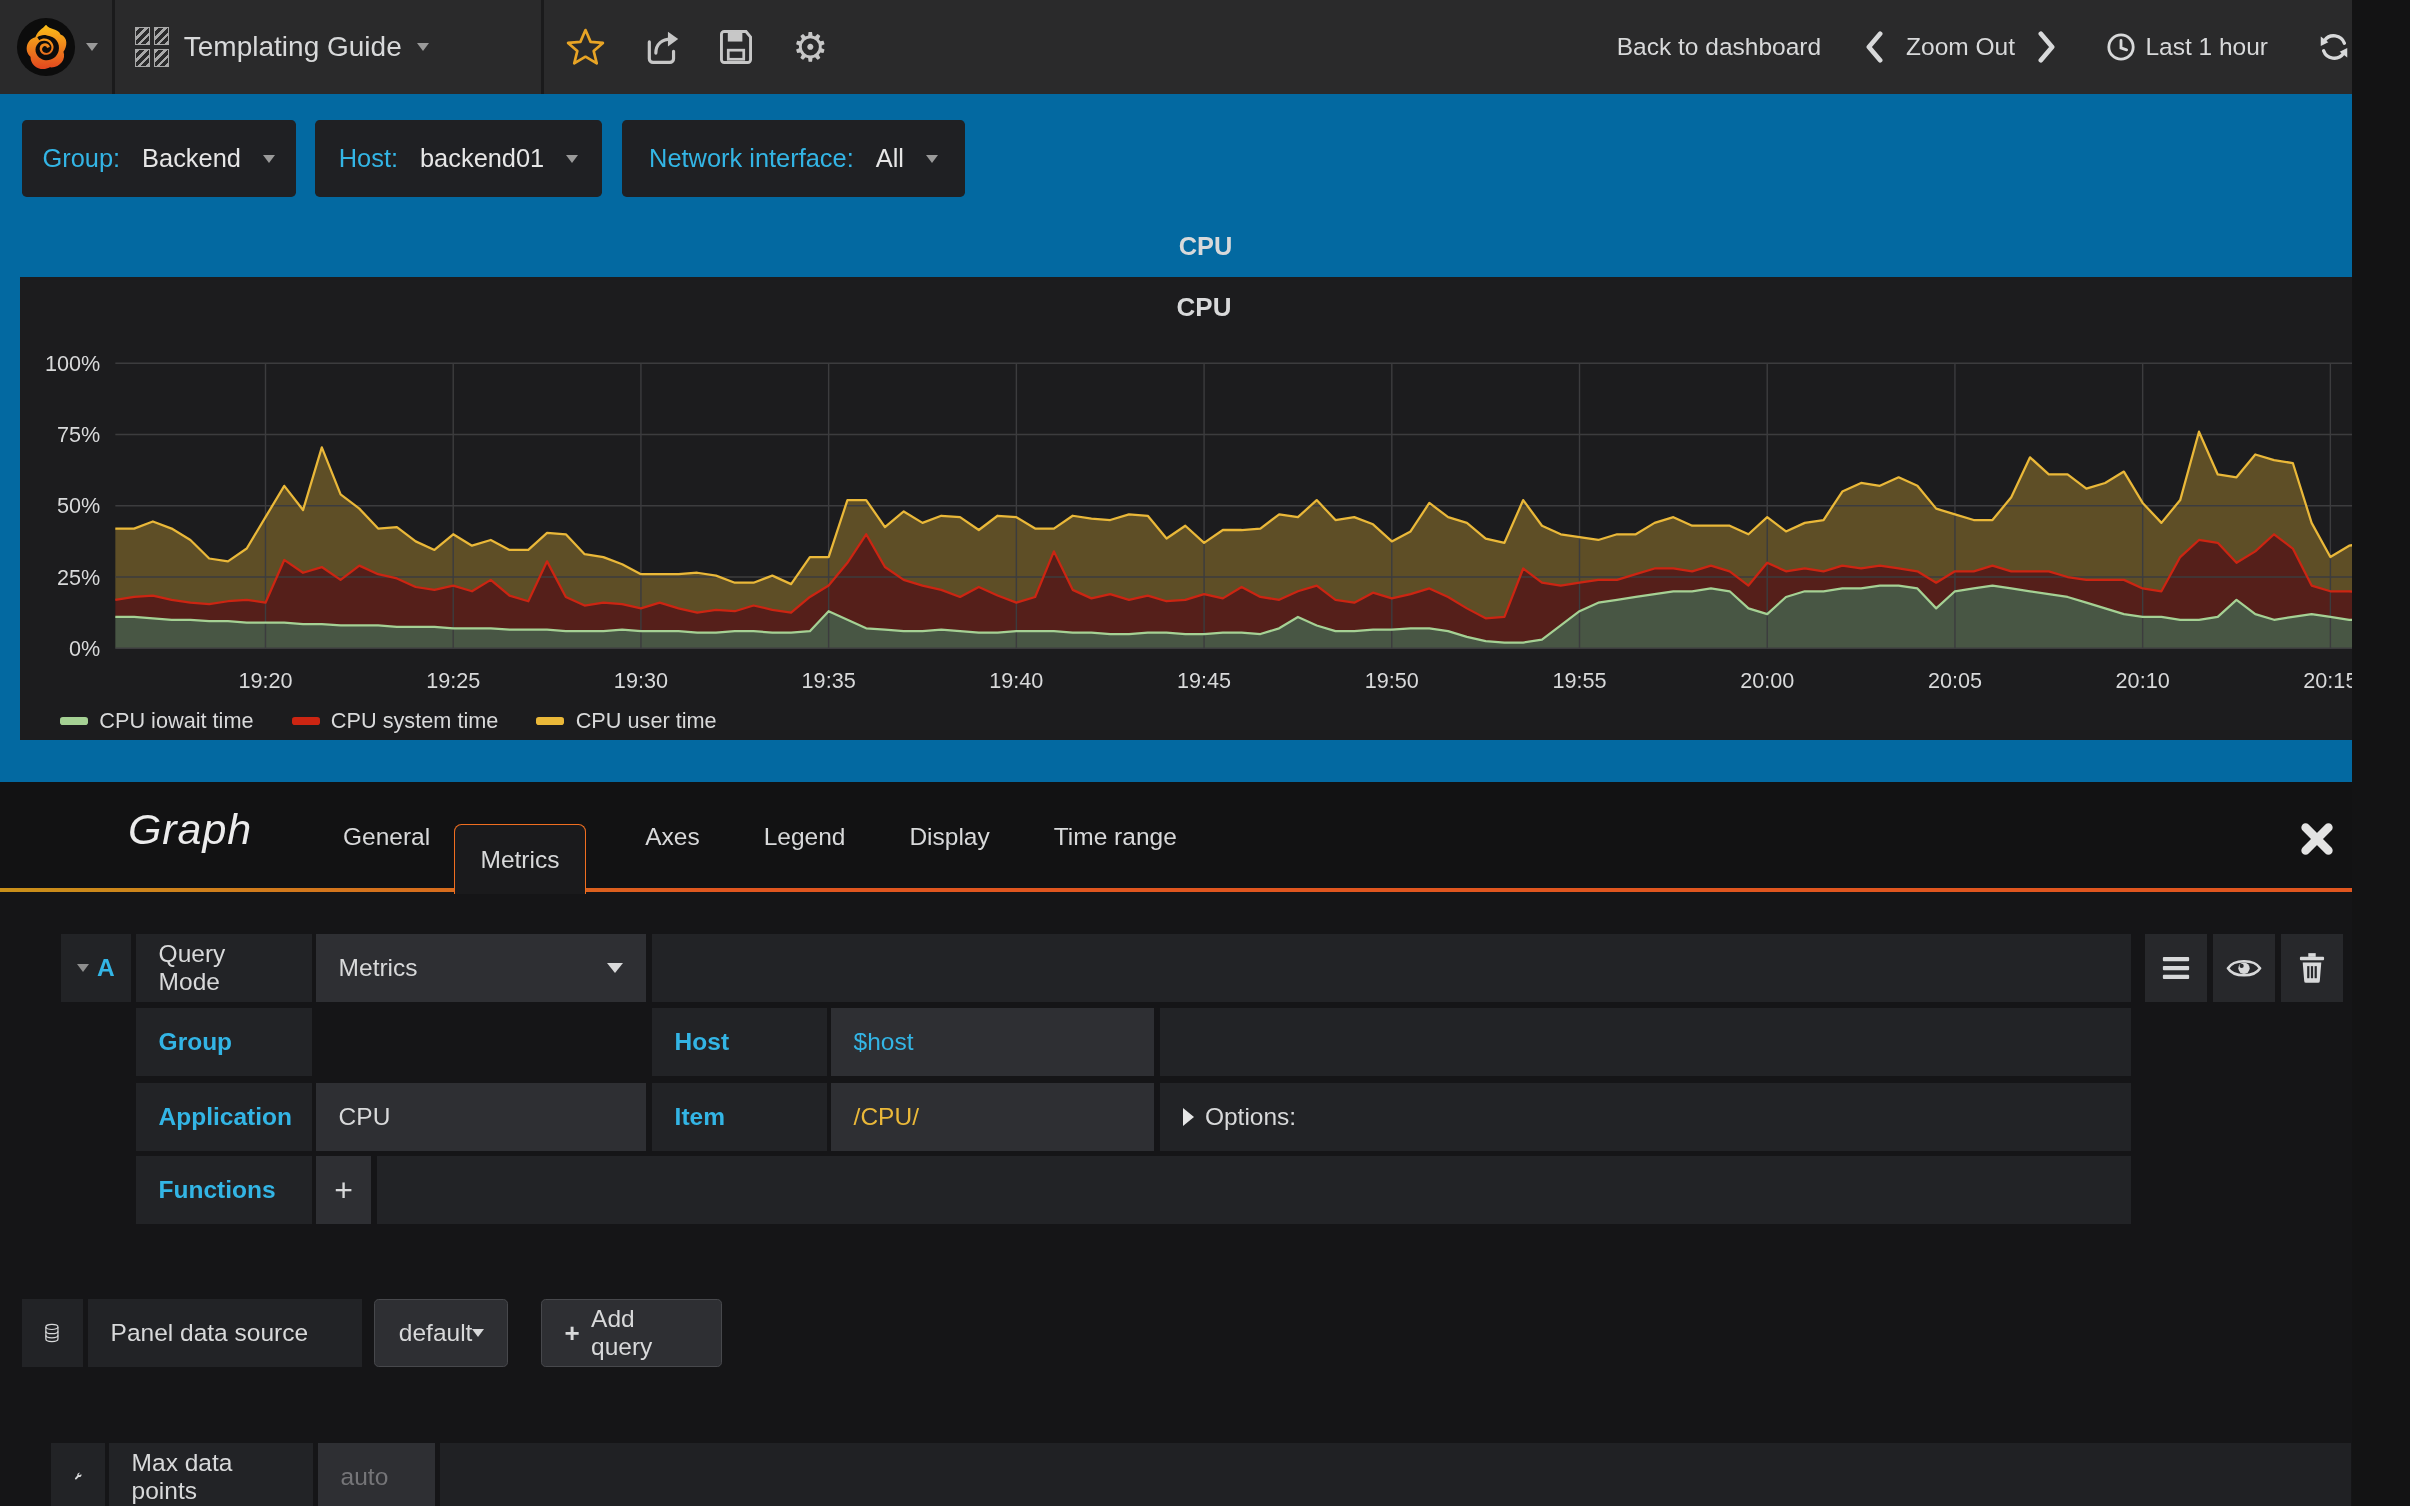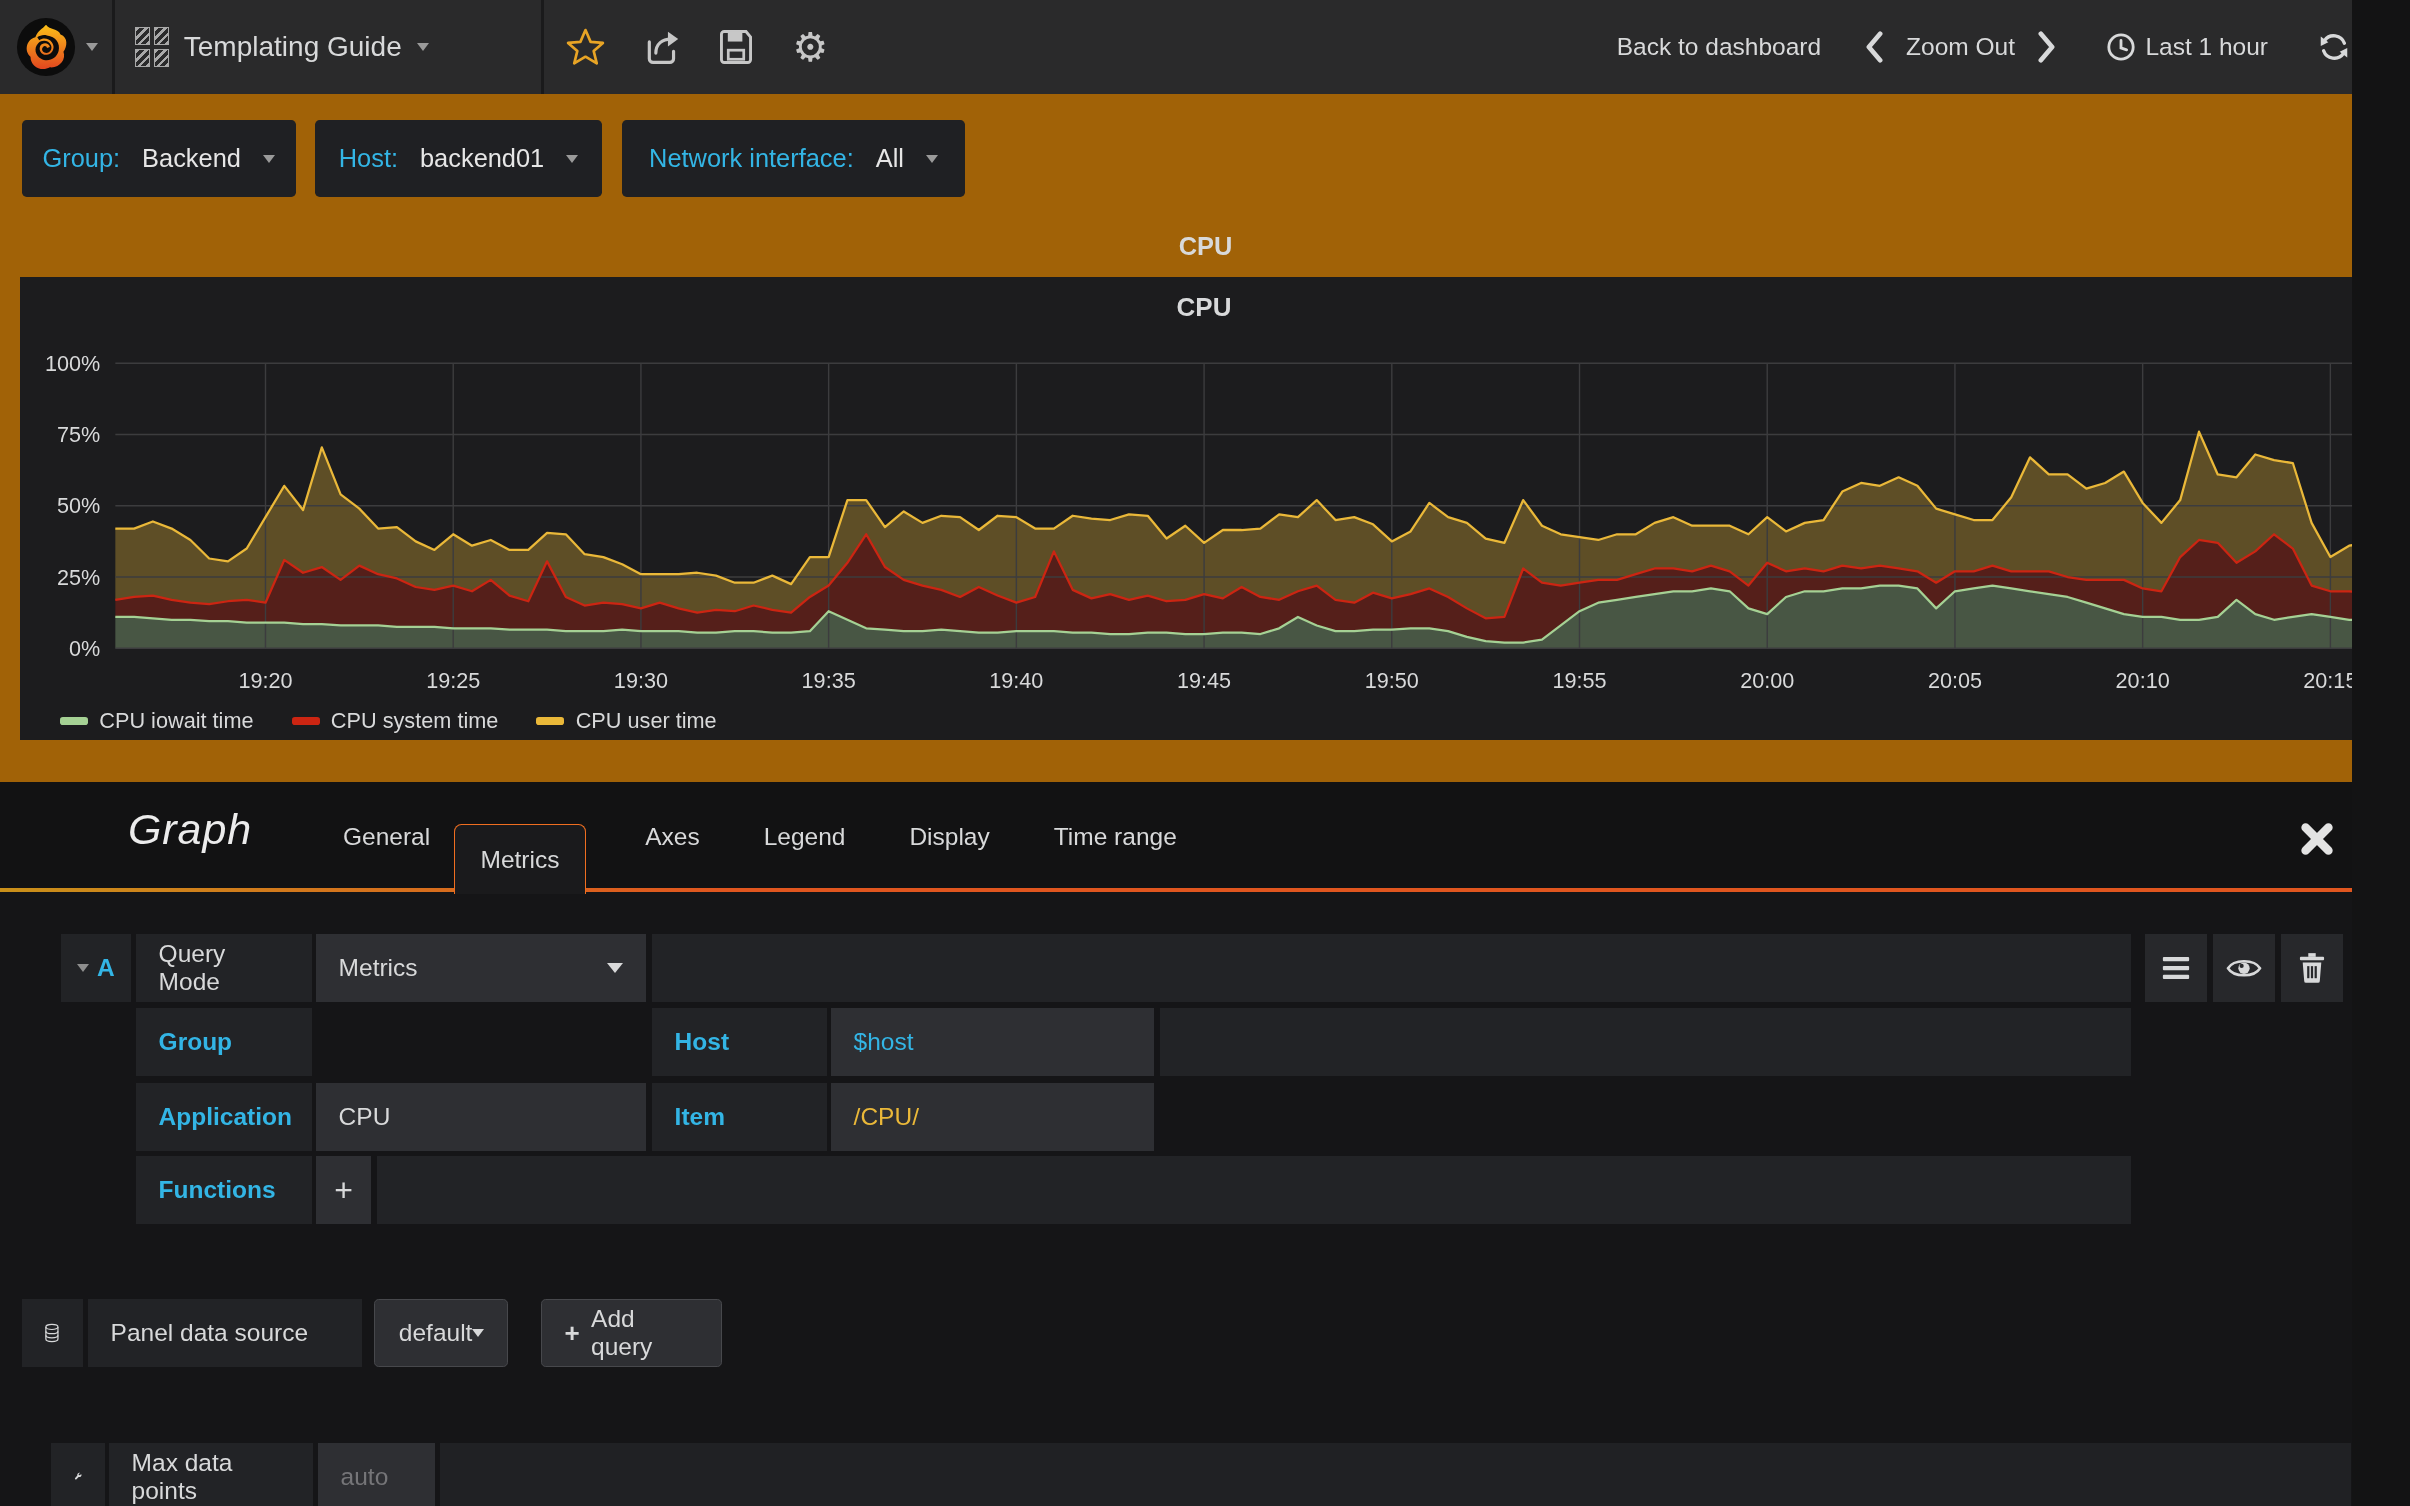--- a/index.html
+++ b/index.html
@@ -1,19 +1,19 @@
 <!DOCTYPE html>
 <html style="font-size:15px"><head>
 <meta charset="utf-8">
 <style>
   * { margin:0; padding:0; box-sizing:border-box; }
   html,body { background:#131314; }
   #app {
     position:relative; width:2352px; height:1507px; overflow:hidden;
-    background:#a16207; font-family:"Liberation Sans", sans-serif; color:#d8d9da;
+    background:#0369a1; font-family:"Liberation Sans", sans-serif; color:#d8d9da;
   }
   .abs { position:absolute; }
 
   
   .navbar { left:0; top:0; width:2411px; height:94px; background:#2a2a2b; }
   .nav-divider { position:absolute; top:0; width:2.8px; height:94px; background:#1a1a1b; }
   .logo-wrap { position:absolute; left:15px; top:16px; display:flex; align-items:center; }
   .caret { width:0; height:0; border-left:8.5px solid transparent; border-right:8.5px solid transparent; border-top:10.4px solid #9a9a9a; display:inline-block; }
   .caret.small { border-left-width:6.6px; border-right-width:6.6px; border-top-width:8.5px; }
   .dash-title { position:absolute; left:135px; top:0; height:94px; display:flex; align-items:center; gap:15px; cursor:pointer; }
@@ -297,20 +297,24 @@
   <div class="qcell" style="left:1160px; top:1008px; width:971px"></div>
 
   <div class="qcell blue" style="left:136px; top:1083px; width:176px">Application</div>
   <div class="qcell qinput" style="left:316px; top:1083px; width:330px">
     <span>CPU</span>
   </div>
   <div class="qcell blue" style="left:652px; top:1083px; width:175px">Item</div>
   <div class="qcell qinput" style="left:831px; top:1083px; width:323px">
     <span class="yellow">/CPU/</span>
   </div>
+  <div class="qcell" style="left:1160px; top:1083px; width:971px">
+    <span class="opt-tri"></span>
+    <span>Options:</span>
+  </div>
 
   <div class="qcell blue" style="left:136px; top:1156px; width:176px">Functions</div>
   <div class="qcell plus-btn" style="left:316px; top:1156px; width:55px">+</div>
   <div class="qcell" style="left:377px; top:1156px; width:1754px"></div>
 
   <div class="qcell" style="left:21.7px; top:1299px; width:61px; justify-content:center">
     <svg width="32" height="38" viewBox="0 0 34 40">
       <ellipse cx="17" cy="7" rx="13" ry="5.5" fill="none" stroke="#d8d9da" stroke-width="2.6"></ellipse>
       <path d="M4 7 v9 c0 3 6 5.5 13 5.5 s13 -2.5 13 -5.5 v-9" fill="none" stroke="#d8d9da" stroke-width="2.6"></path>
       <path d="M4 16 v9 c0 3 6 5.5 13 5.5 s13 -2.5 13 -5.5 v-9" fill="none" stroke="#d8d9da" stroke-width="2.6"></path>

